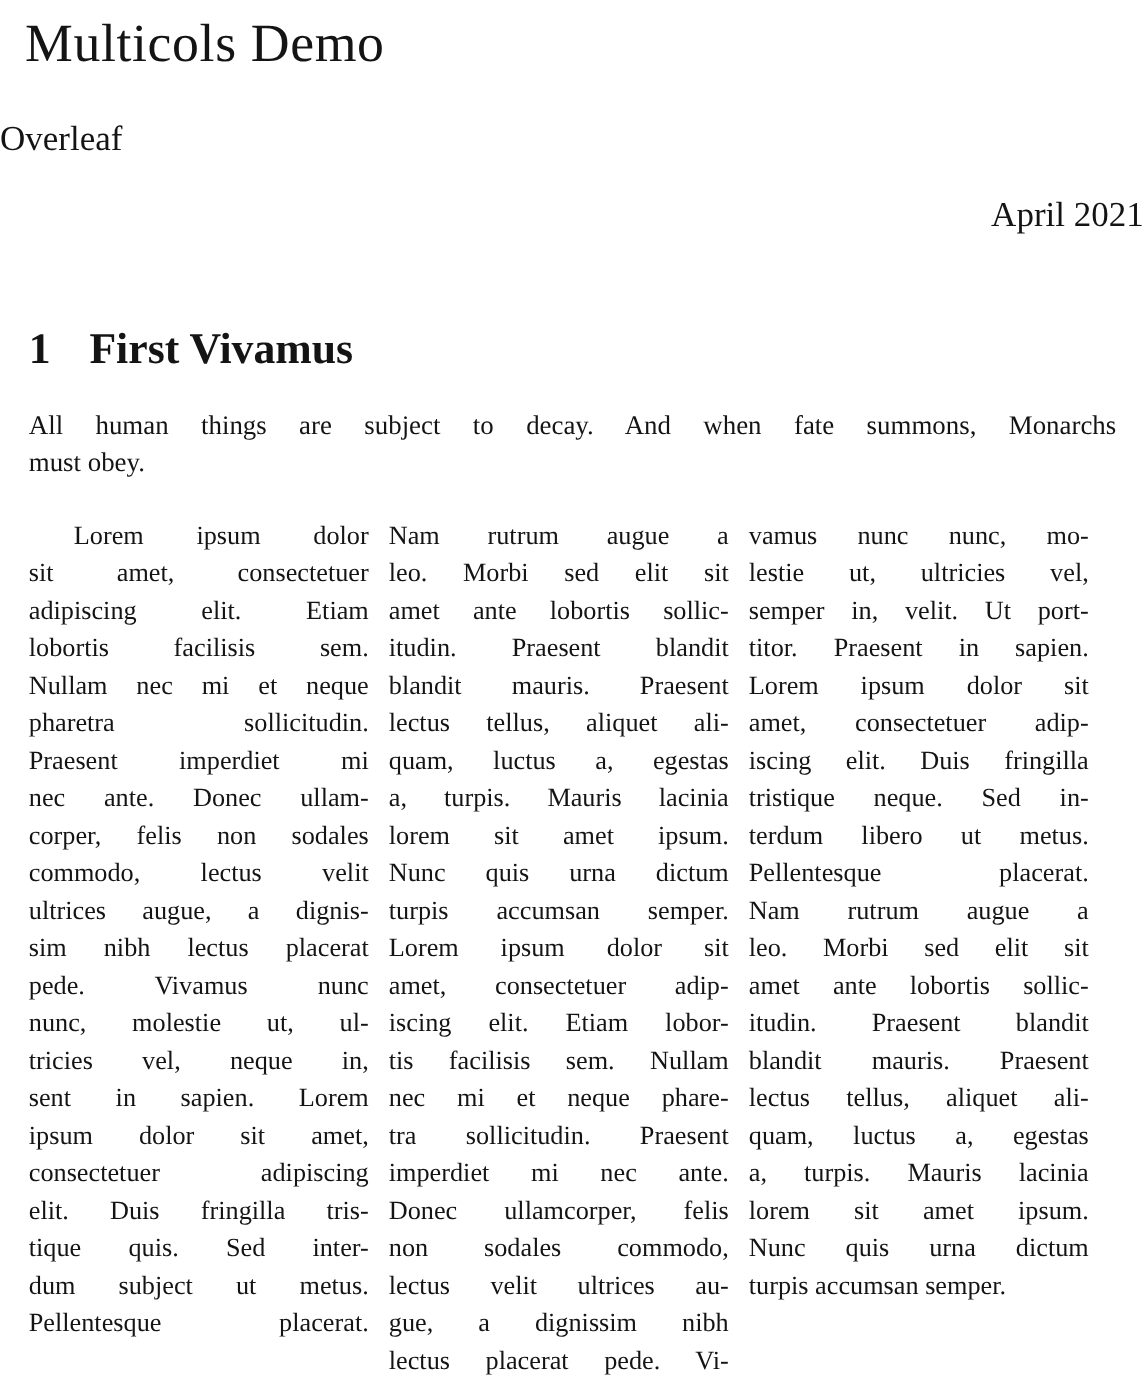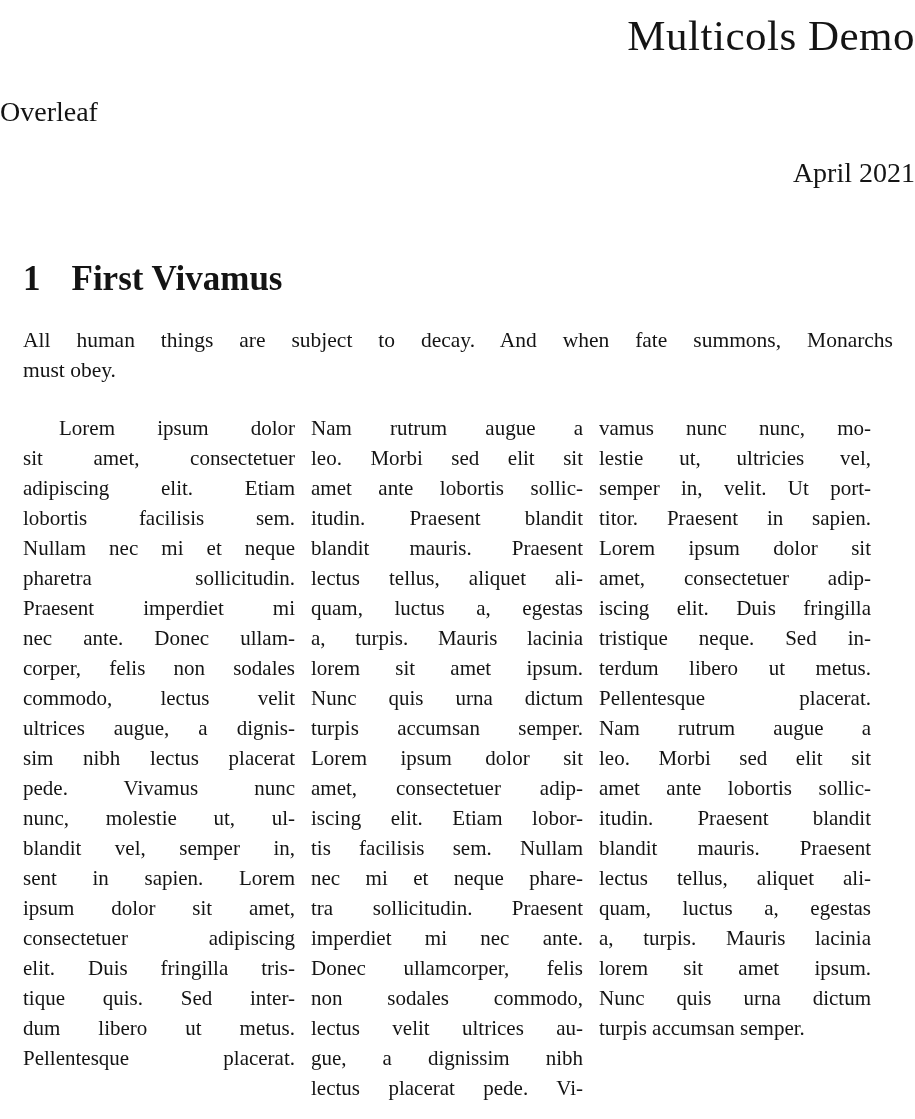--- a/index.html
+++ b/index.html
@@ -8,24 +8,25 @@
     width: 915px;
     height: 1119px;
     background: #ffffff;
     color: #141414;
     font-family: "Liberation Serif", "DejaVu Serif", serif;
     overflow: hidden;
   }
   .doc-title {
     position: absolute;
     top: 11px; left: 0; right: 0;
-    text-align: right;
+    text-align: left;
     font-size: 43px;
     line-height: 50px;
     letter-spacing: 0.5px;
+    padding-left: 20px;
   }
   .doc-author {
     position: absolute;
     top: 96px; left: 0; right: 0;
     text-align: left;
     font-size: 28px;
     line-height: 32px;
   }
   .doc-date {
     position: absolute;
@@ -104,27 +105,27 @@
         <div class="line">Nullam nec mi et neque</div>
         <div class="line">pharetra sollicitudin.</div>
         <div class="line">Praesent imperdiet mi</div>
         <div class="line">nec ante. Donec ullam-</div>
         <div class="line">corper, felis non sodales</div>
         <div class="line">commodo, lectus velit</div>
         <div class="line">ultrices augue, a dignis-</div>
         <div class="line">sim nibh lectus placerat</div>
         <div class="line">pede. Vivamus nunc</div>
         <div class="line">nunc, molestie ut, ul-</div>
-        <div class="line">blandit vel, semper in,</div>
+        <div class="line">tricies vel, neque in,</div>
         <div class="line">sent in sapien. Lorem</div>
         <div class="line">ipsum dolor sit amet,</div>
         <div class="line">consectetuer adipiscing</div>
         <div class="line">elit. Duis fringilla tris-</div>
         <div class="line">tique quis. Sed inter-</div>
-        <div class="line">dum libero ut metus.</div>
+        <div class="line">dum subject ut metus.</div>
         <div class="line">Pellentesque placerat.</div>
       </div>
     <div class="column" data-col="1">
         <div class="line">Nam rutrum augue a</div>
         <div class="line">leo. Morbi sed elit sit</div>
         <div class="line">amet ante lobortis sollic-</div>
         <div class="line">itudin. Praesent blandit</div>
         <div class="line">blandit mauris. Praesent</div>
         <div class="line">lectus tellus, aliquet ali-</div>
         <div class="line">quam, luctus a, egestas</div>

